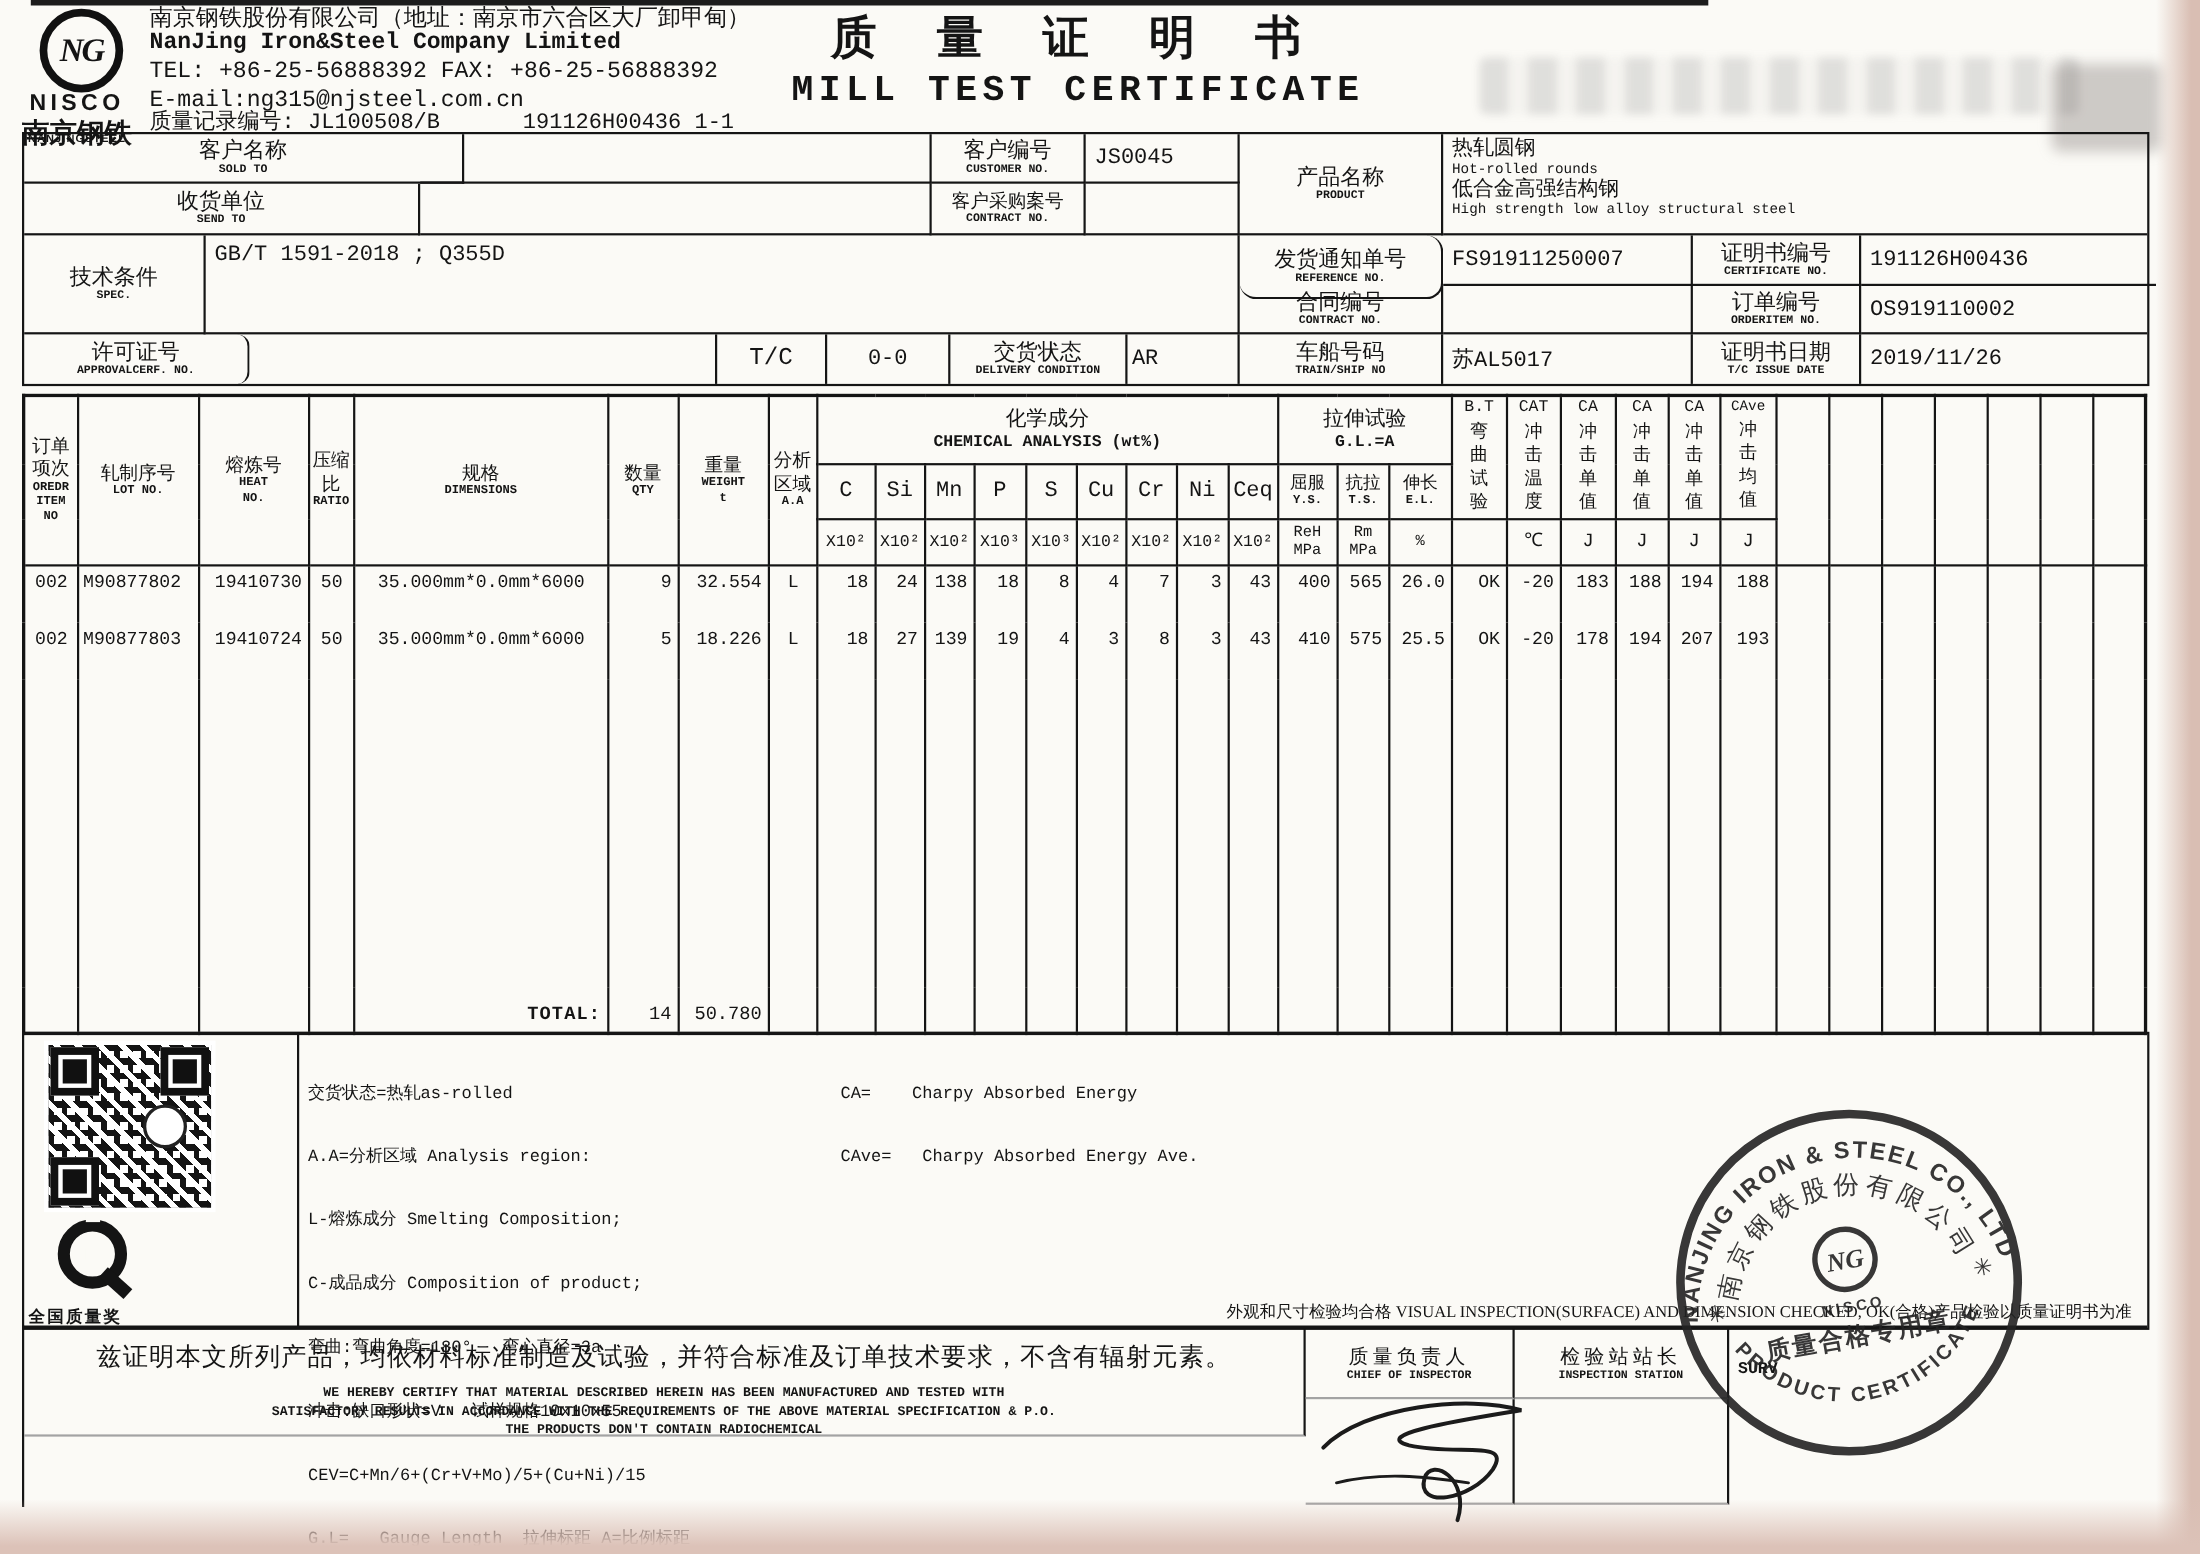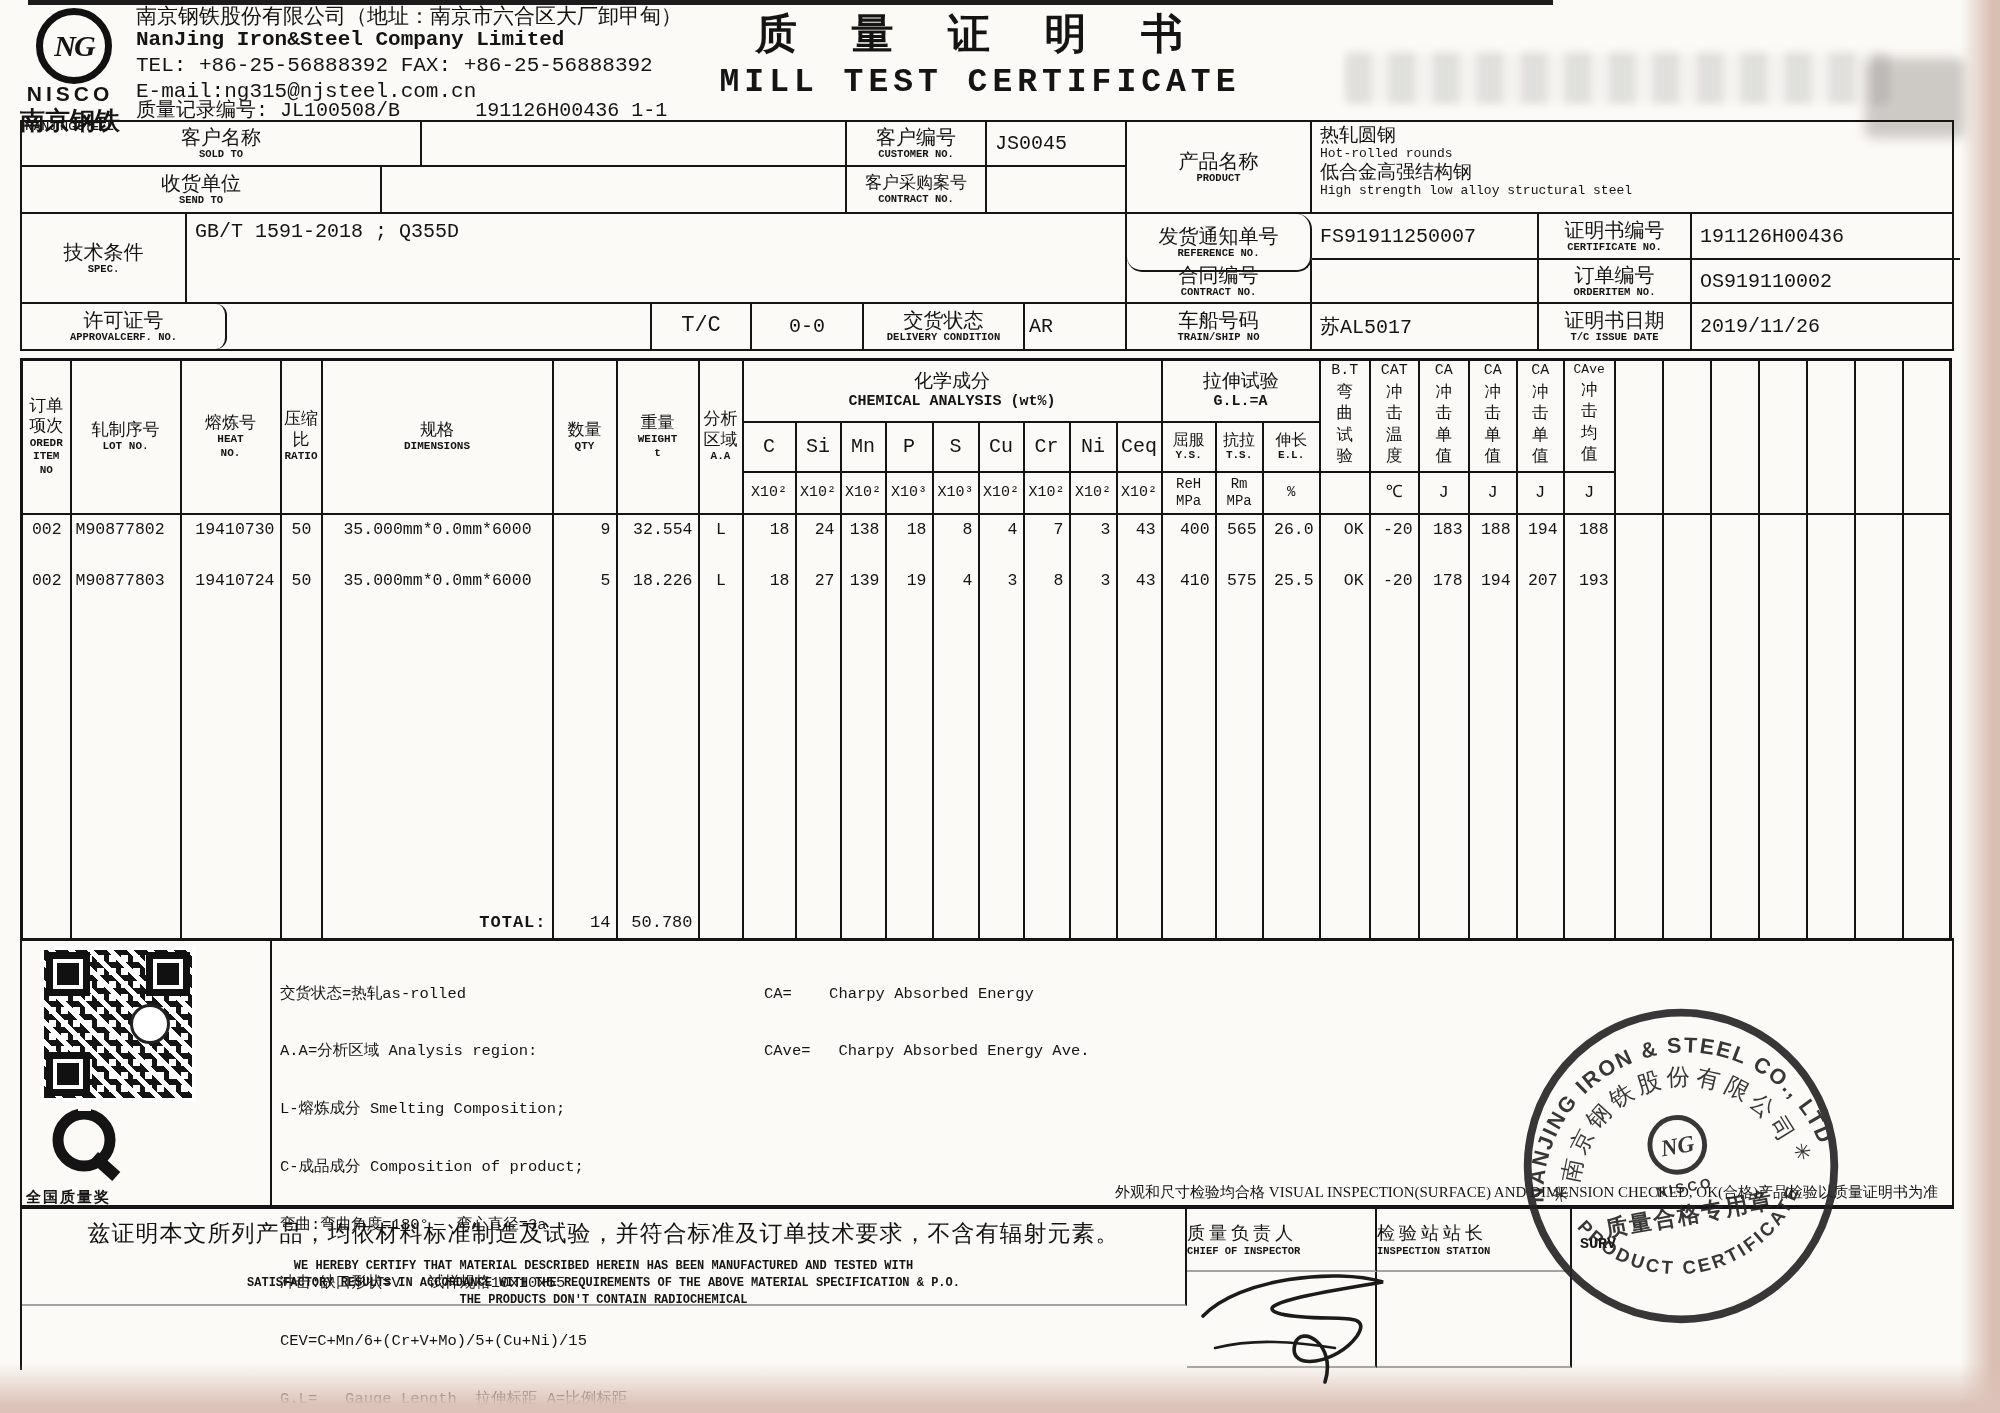--- a/index.html
+++ b/index.html
@@ -89,21 +89,21 @@
   .award-label{position:absolute;left:4px;top:248px;width:130px;text-align:left;
       font-size:15px;font-weight:bold;letter-spacing:2px;}
   
   #certify{position:absolute;left:20px;top:1205px;width:1930px;height:162px;
       border-top:3px solid #151515;border-left:2px solid #151515;box-sizing:content-box;}
   .cc{position:absolute;border-right:2px solid #151515;border-bottom:2px solid #a3a3a3;box-sizing:border-box;}
   .c-main{left:0;top:0;width:1165px;height:98px;text-align:center;}
   .c-cn{font-size:23px;margin-top:10px;letter-spacing:1px;}
   .c-en{font-size:12px;line-height:17px;font-family:"Liberation Mono","DejaVu Sans Mono",monospace;font-weight:bold;}
   .c-en1{margin-top:9px;}
-  .c-lblcell{display:flex;flex-direction:column;align-items:flex-start;justify-content:center;}
+  .c-lblcell{display:flex;flex-direction:column;align-items:center;justify-content:center;}
   .c-chief{left:1165px;top:0;width:190px;height:64px;}
   .c-station{left:1355px;top:0;width:195px;height:64px;}
   .c-sig1{left:1165px;top:64px;width:190px;height:96px;}
   .c-sig2{left:1355px;top:64px;width:195px;height:96px;}
   .cl-zh{font-size:18px;letter-spacing:4px;}
   .cl-en{font-size:10.5px;font-family:"Liberation Mono","DejaVu Sans Mono",monospace;font-weight:bold;}
   .surv{position:absolute;left:1558px;top:28px;font-size:15px;font-weight:bold;
       font-family:"Liberation Mono","DejaVu Sans Mono",monospace;}
   #sig{position:absolute;left:1185px;top:1252px;z-index:24;}
   

